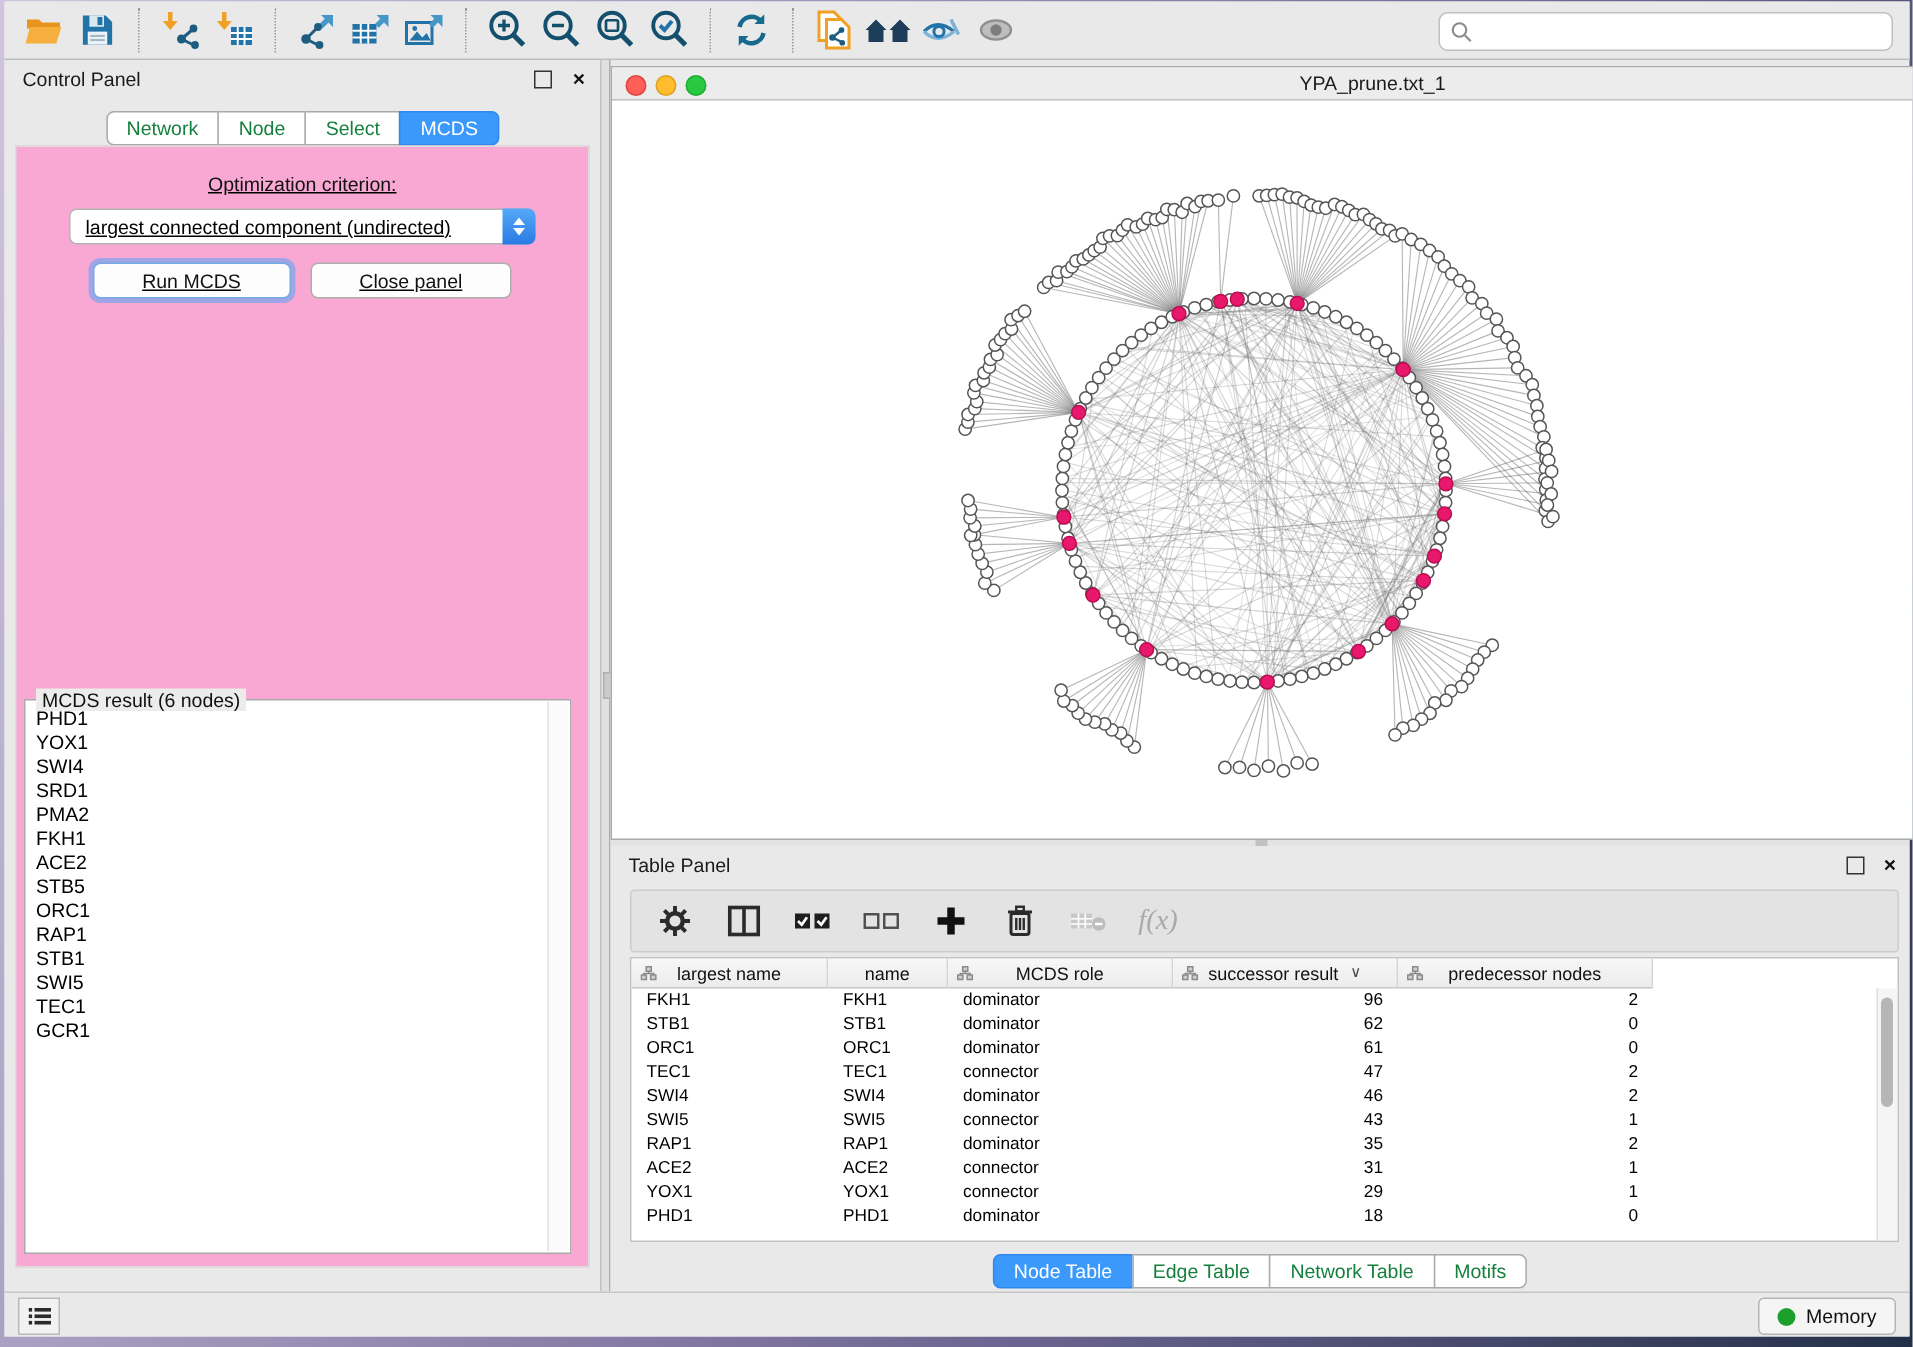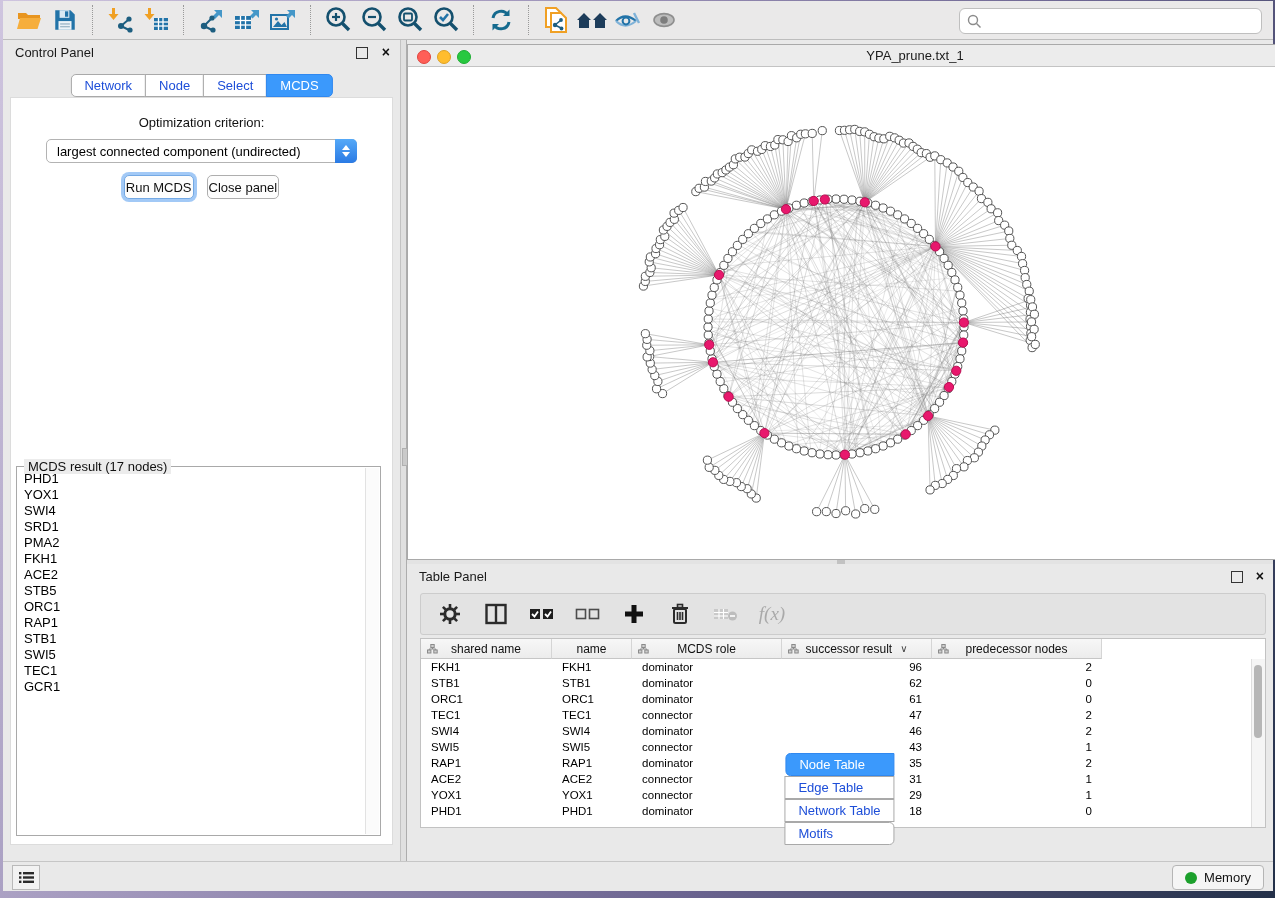--- a/index.html
+++ b/index.html
@@ -24,36 +24,36 @@
   .panel-titlebar{position:relative;height:24px;font-size:13px;color:#1a1a1a;}
   .panel-title{position:absolute;left:12px;top:5px;}
   .float-icon{position:absolute;width:10px;height:10px;border:1.6px solid #333;top:7px;background:transparent;}
   .close-icon{position:absolute;top:4px;font-weight:900;font-size:14px;color:#111;line-height:16px;}
 
   
   #control-panel{position:absolute;left:0;top:39px;width:397px;height:821px;background:#e9e9e9;}
   #cp-float{right:32px;} #cp-close{right:10px;}
   .seg-tabs{display:flex;}
   #cp-tabs{position:absolute;top:34px;left:50%;transform:translateX(-50%);}
-  .seg-tab{background:#fff;border:1px solid #a9a9a9;margin-left:-1px;font-size:13px;color:#1d4ed8;
+  .seg-tab{background:#fff;border:1px solid #a9a9a9;margin-left:-1px;font-size:13px;color:#15803d;
     padding:3px 13px;white-space:nowrap;cursor:default;}
   .seg-tab.first{border-radius:5px 0 0 5px;margin-left:0;}
   .seg-tab.last{border-radius:0 5px 5px 0;}
   .seg-tab.active{background:#3b99fc;border-color:#3088ef;color:#fff;}
-  #cp-content{position:absolute;left:7px;top:57px;width:383px;height:748px;background:#ffffff;
-    border:1px solid #dcdcdc;box-sizing:border-box;}
+  #cp-content{position:absolute;left:7px;top:57px;width:383px;height:748px;background:#f9a8d4;
+    border:1px solid #dcdcdc;box-sizing:border-box;text-decoration:underline;}
   #opt-label{text-align:center;margin-top:17px;font-size:13px;color:#111;}
   #criterion-dropdown{position:relative;margin:9px auto 0;width:311px;height:24px;background:#fff;
     border:1px solid #b3b3b3;border-radius:5px;font-size:13px;line-height:24px;padding-left:10px;box-sizing:border-box;}
   #dd-stepper{position:absolute;right:-1px;top:-1px;width:22px;height:24px;border-radius:0 5px 5px 0;
     background:linear-gradient(#55a9f8,#2a7ae4);display:flex;flex-direction:column;align-items:center;justify-content:center;gap:2px;}
   .tri-up{width:0;height:0;border-left:4px solid transparent;border-right:4px solid transparent;border-bottom:5px solid #fff;}
   .tri-down{width:0;height:0;border-left:4px solid transparent;border-right:4px solid transparent;border-top:5px solid #fff;}
   #btn-row{display:flex;justify-content:center;gap:13px;margin-top:12px;}
-  .push-btn{height:24px;padding:0 1px;background:#fdfdfd;border:1px solid #aeaeae;border-radius:5px;
+  .push-btn{height:24px;padding:0 32px;background:#fdfdfd;border:1px solid #aeaeae;border-radius:5px;
     font-size:13px;color:#111;font-family:inherit;text-align:right;}
   .push-btn.focused{box-shadow:0 0 0 3px rgba(100,165,240,.6);border-color:#74a9e4;}
   #result-group{position:absolute;left:5px;right:11px;top:368px;bottom:8px;border:1px solid #a9a9a9;background:#fff;}
   #result-title{position:absolute;top:-8px;left:7px;background:#ececec;padding:0 4px;font-size:13px;color:#111;}
   #result-list{position:absolute;left:2px;top:4px;right:16px;bottom:2px;overflow:hidden;font-size:13px;
     line-height:16px;padding-left:5px;color:#000;}
   #result-scroll{position:absolute;right:1px;top:1px;bottom:1px;width:13px;background:#fbfbfb;border-left:1px solid #e2e2e2;}
 
   
   #v-splitter{position:absolute;left:397px;top:39px;width:7px;height:821px;background:#e0e0e0;
@@ -85,21 +85,21 @@
   #thead{display:flex;height:20px;}
   .th{position:relative;display:flex;align-items:center;justify-content:center;font-size:12px;color:#111;
     background:linear-gradient(#f7f7f7,#ececec);border-right:1px solid #d5d5d5;border-bottom:1px solid #c6c6c6;box-sizing:border-box;}
   .th .treeicon{position:absolute;left:6px;top:5px;}
   .th .sortglyph{margin-left:8px;font-size:10px;color:#444;}
   .tr{display:flex;height:16px;align-items:center;font-size:11.5px;color:#000;}
   .td{box-sizing:border-box;padding:0 10px;white-space:nowrap;overflow:hidden;}
   .td.num{text-align:right;}
   #vscroll{position:absolute;right:0;top:20px;bottom:0;width:13px;background:#f5f5f5;border-left:1px solid #dedede;}
   #vscroll .thumb{position:absolute;left:2px;top:6px;width:8px;height:73px;background:#b6b6b6;border-radius:5px;}
-  #bottom-tabs{position:absolute;bottom:16px;left:50%;transform:translateX(-50%);flex-direction:column;}
+  #bottom-tabs{position:absolute;bottom:2px;left:50%;transform:translateX(-50%);}
 
   
   #status-bar{position:absolute;left:0;top:860px;width:1270px;height:30px;background:#e9e9e9;border-top:1px solid #c6c6c6;box-sizing:border-box;}
   #list-btn{position:absolute;left:9px;top:3px;width:26px;height:23px;background:#f2f2f2;border:1px solid #b9b9b9;
     display:flex;align-items:center;justify-content:center;}
   #memory-btn{position:absolute;right:9px;top:3px;height:23px;padding:0 12px;background:#f5f5f5;border:1px solid #b5b5b5;
     border-radius:4px;display:flex;align-items:center;gap:7px;font-size:13px;color:#111;}
   #memory-dot{width:12px;height:12px;border-radius:50%;background:#1ca02c;}
 </style>
 </head>
@@ -283,21 +283,21 @@
         <span id="dd-stepper">
             <span class="tri-up"></span>
             <span class="tri-down"></span>
           </span>
       </div>
       <div id="btn-row">
         <button class="push-btn focused">Run MCDS</button>
         <button class="push-btn">Close panel</button>
       </div>
       <div id="result-group">
-        <span id="result-title">MCDS result (17 nodes)</span>
+        <span id="result-title">MCDS result (6 nodes)</span>
         <div id="result-list">
             <div>PHD1</div>
             <div>YOX1</div>
             <div>SWI4</div>
             <div>SRD1</div>
             <div>PMA2</div>
             <div>FKH1</div>
             <div>ACE2</div>
             <div>STB5</div>
             <div>ORC1</div>
@@ -1118,21 +1118,21 @@
       <div id="thead">
           <div class="th" style="width: 131px;">
             <svg class="treeicon" width="11" height="10" viewBox="0 0 11 10">
               <g fill="#cfcfcf" stroke="#8a8a8a" stroke-width="1">
                 <rect x="3.8" y="0.5" width="3.4" height="3"></rect>
                 <rect x="0.5" y="6" width="3.4" height="3"></rect>
                 <rect x="6.8" y="6" width="3.4" height="3"></rect>
               </g>
               <path d="M5.5 3.5v1.5M2.2 6V5h6.6v1" stroke="#8a8a8a" fill="none"></path>
             </svg>
-            <span>shared name</span>
+            <span>largest name</span>
           </div>
           <div class="th" style="width: 80px;">
             <span>name</span>
           </div>
           <div class="th" style="width: 150px;">
             <svg class="treeicon" width="11" height="10" viewBox="0 0 11 10">
               <g fill="#cfcfcf" stroke="#8a8a8a" stroke-width="1">
                 <rect x="3.8" y="0.5" width="3.4" height="3"></rect>
                 <rect x="0.5" y="6" width="3.4" height="3"></rect>
                 <rect x="6.8" y="6" width="3.4" height="3"></rect>

